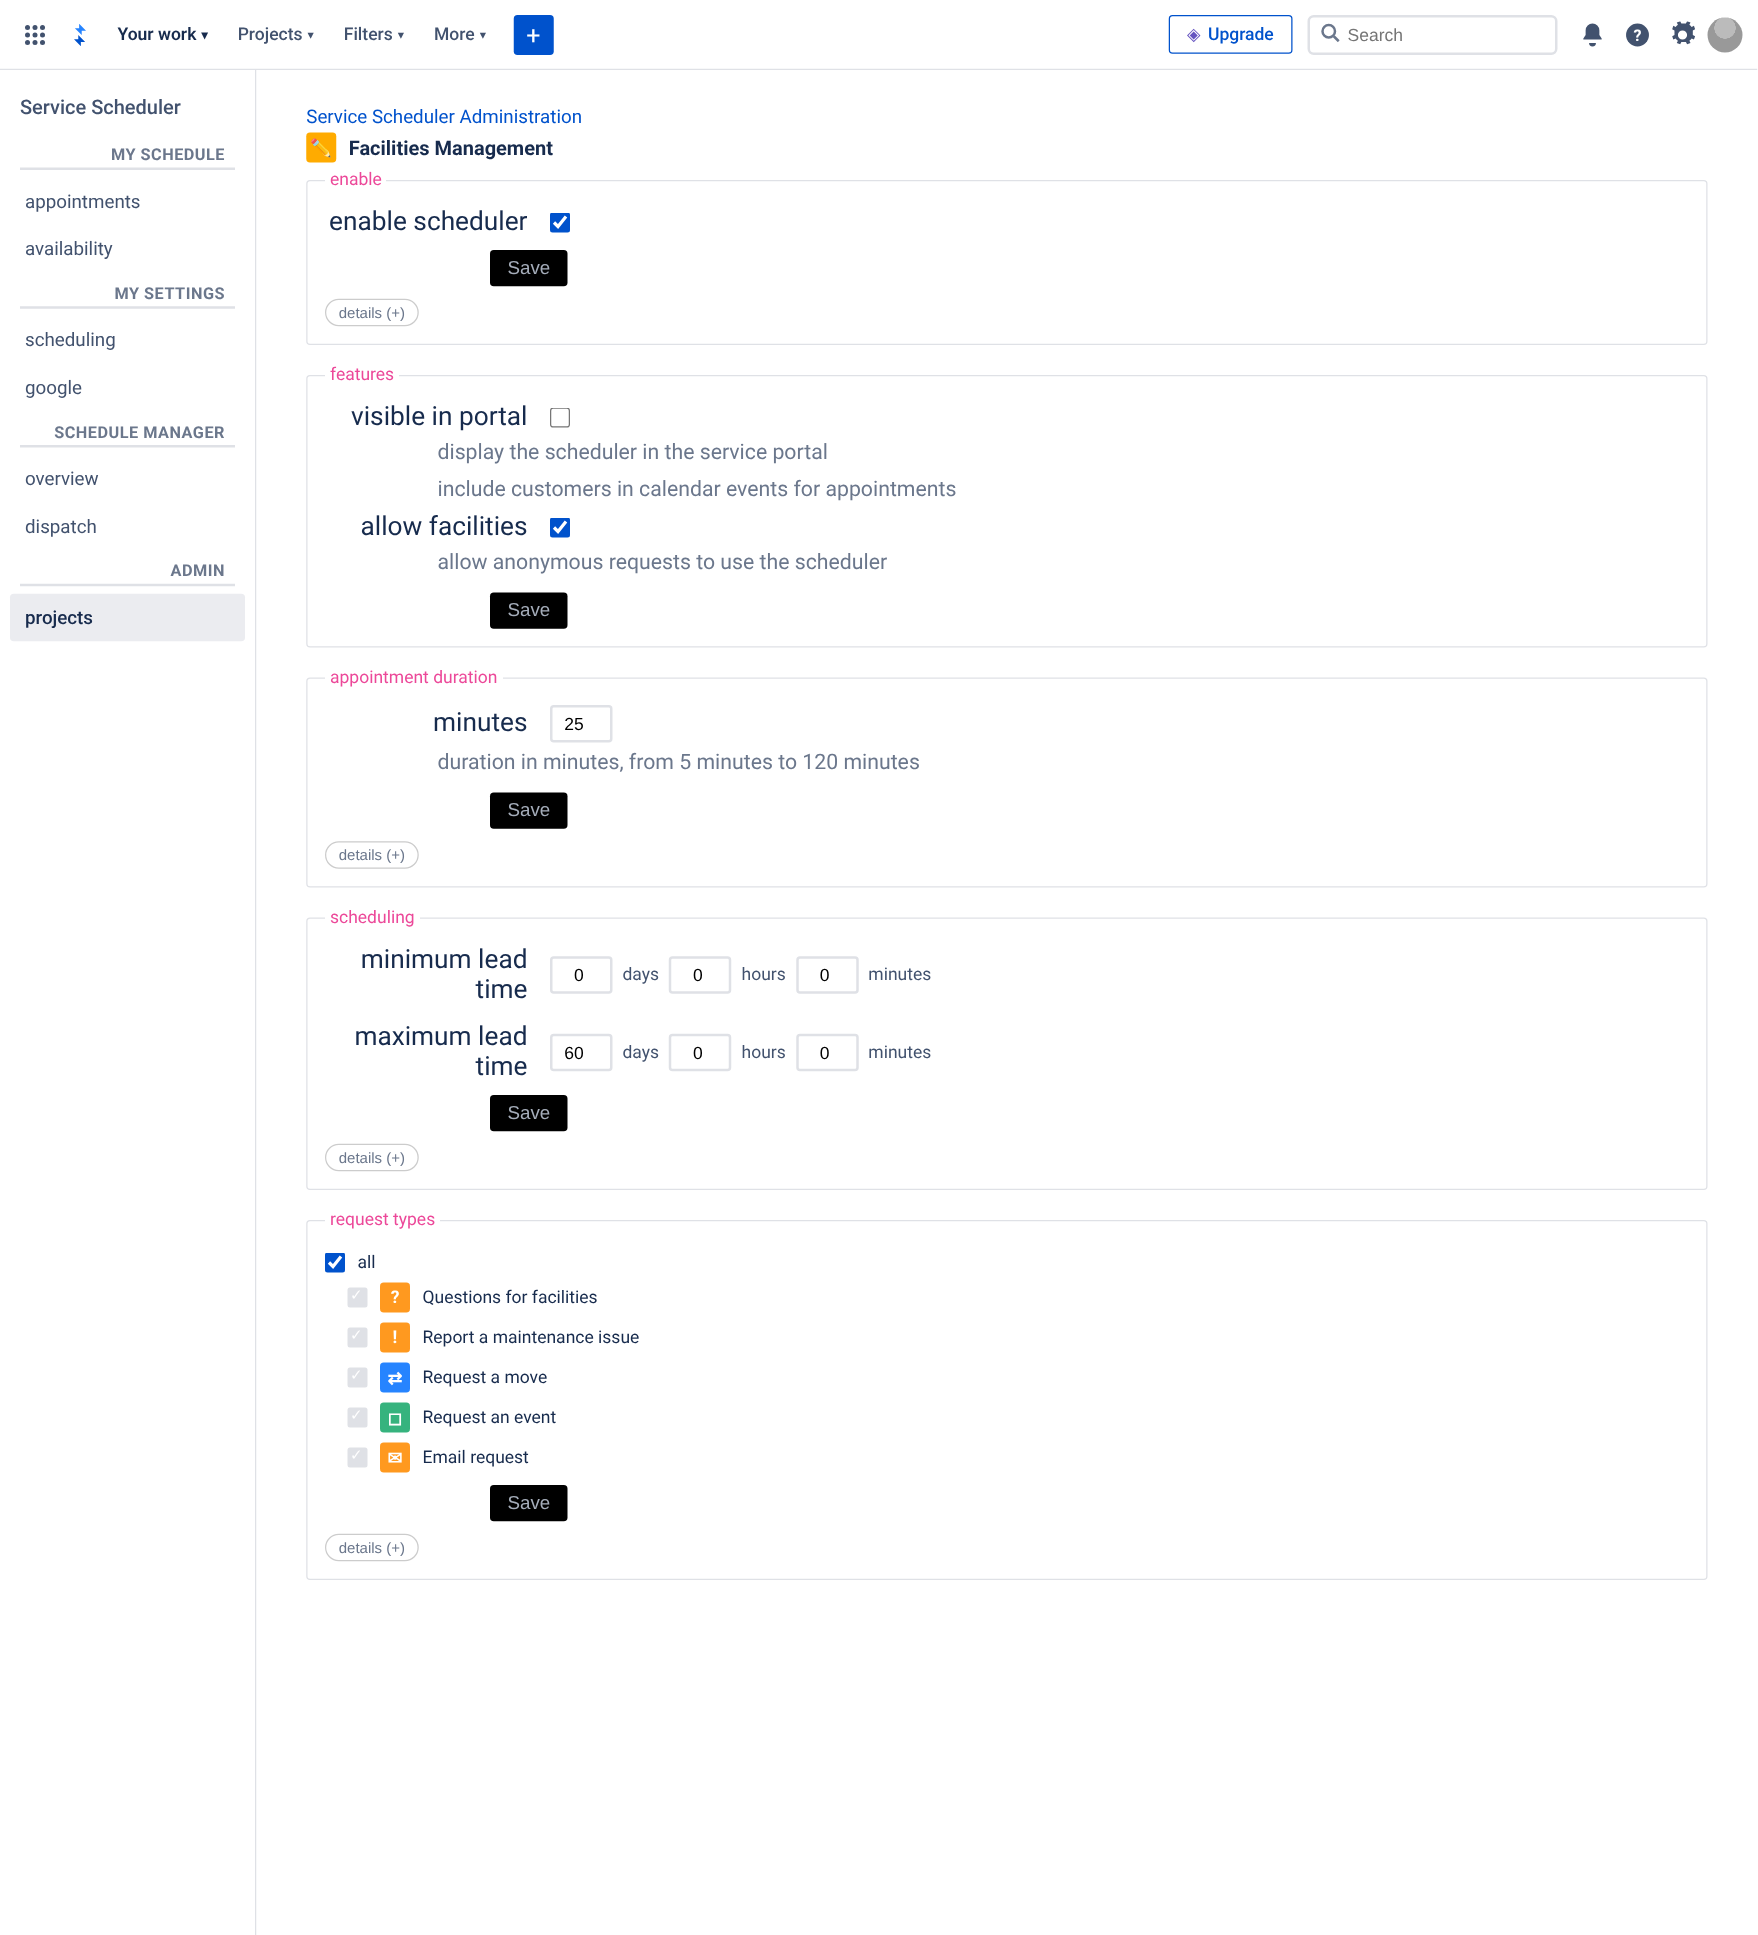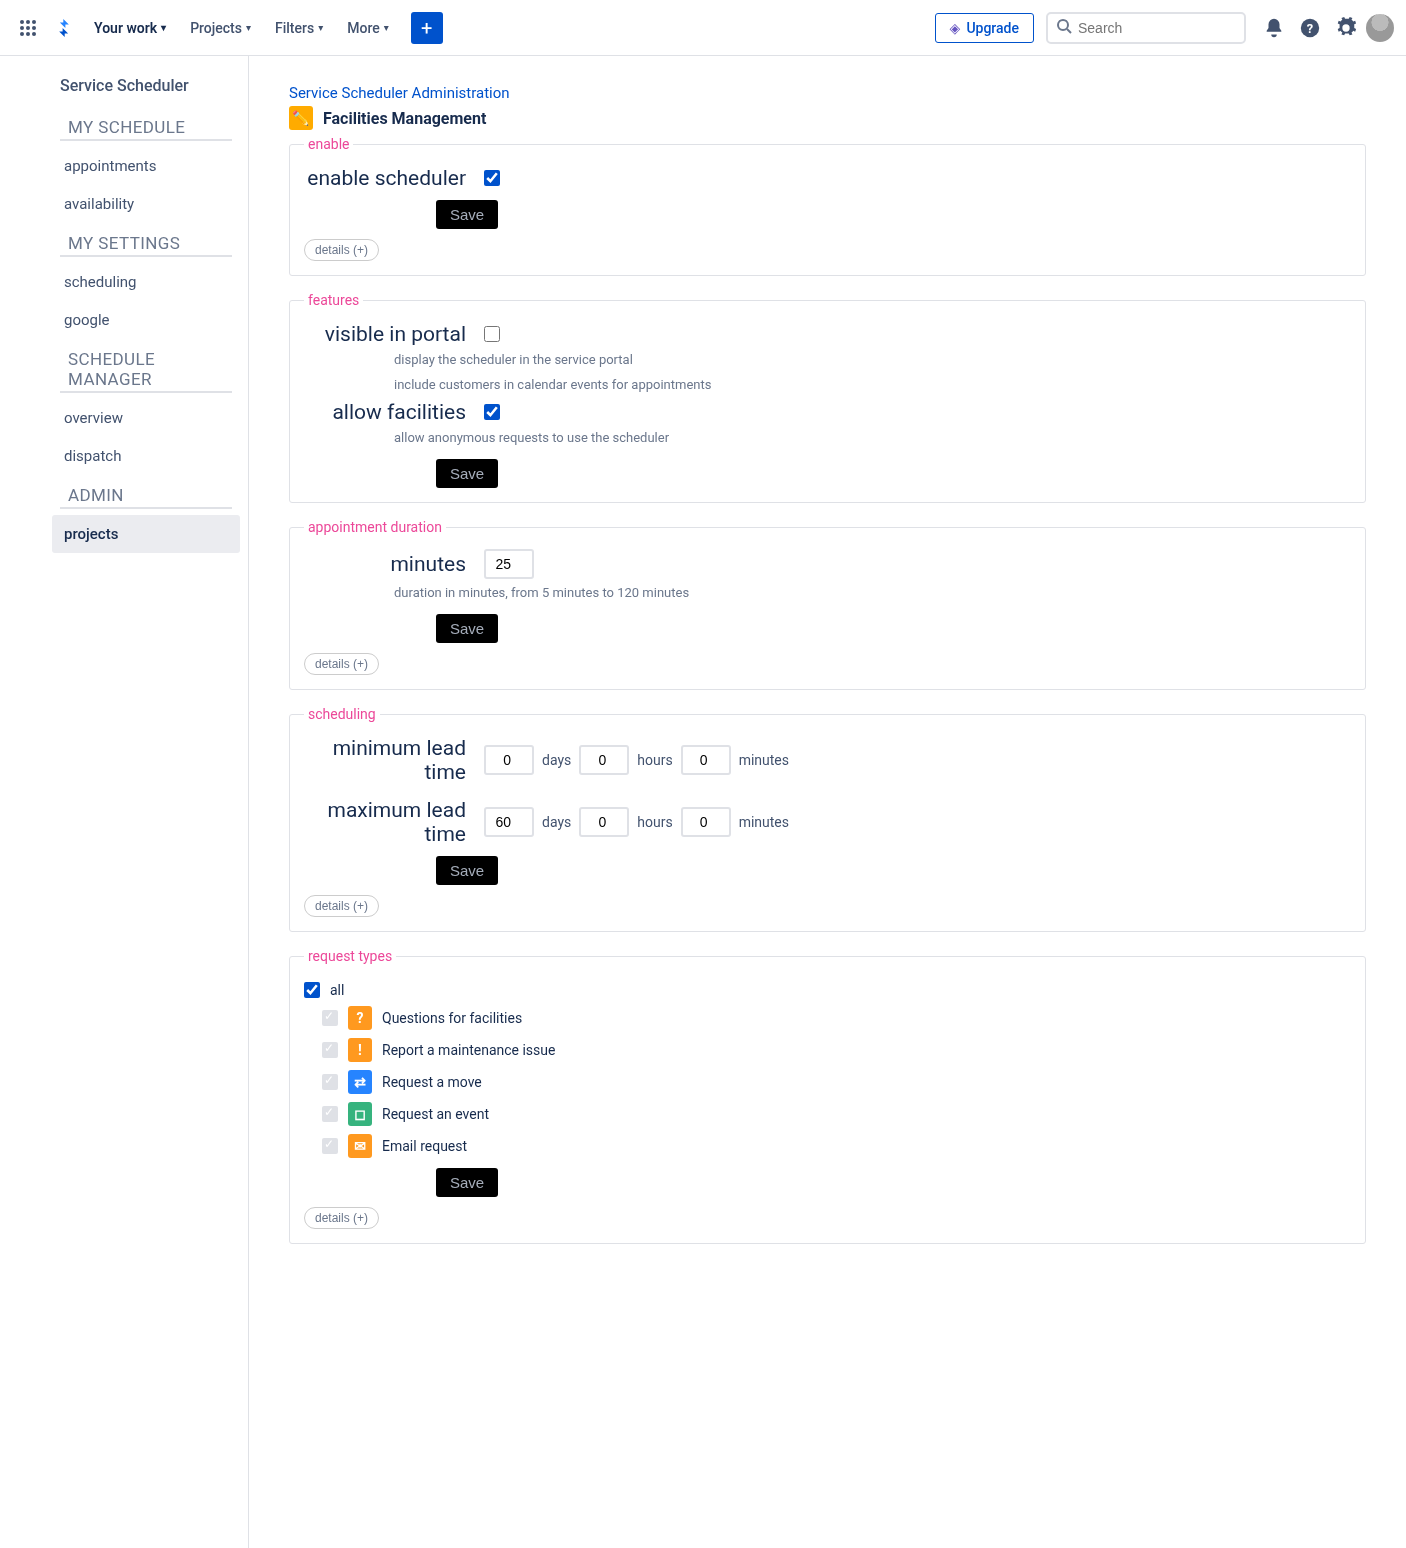--- a/index.html
+++ b/index.html
@@ -15,39 +15,39 @@
 .create-btn { width: 32px; height: 32px; background: #0052CC; border-radius: 3px; color: #fff; display:flex; align-items:center; justify-content:center; font-size:20px; cursor:pointer; margin-left:8px; }
 .spacer { flex: 1; }
 .upgrade-btn { border: 1px solid #0052CC; color: #0052CC; padding: 6px 14px; border-radius: 3px; font-weight:500; cursor:pointer; display:flex; align-items:center; gap:6px; margin-right:8px; }
 .search-box { width: 200px; height: 32px; border: 2px solid #DFE1E6; border-radius: 5px; display:flex; align-items:center; padding: 0 8px; gap:6px; color:#6B778C; margin-right:8px;}
 .search-box input { border:none; outline:none; width:100%; font-size:14px; }
 .topnav-icon { width: 32px; height:32px; display:flex; align-items:center; justify-content:center; cursor:pointer; border-radius:50%; }
 .avatar { width: 28px; height:28px; border-radius:50%; background:#ccc; background: radial-gradient(circle at 50% 30%, #bbb 35%, #999 36%); cursor:pointer; }
 
 
 .layout { display: flex; min-height: calc(100vh - 56px); }
-.sidebar { width: 205px; border-right: 1px solid #DFE1E6; padding: 20px 8px; margin-left: 44px; }
+.sidebar { width: 205px; border-right: 1px solid #DFE1E6; padding: 20px 8px; }
 .sidebar h2 { font-size: 16px; font-weight:500; padding: 0 8px 12px; color:#42526E;}
-.side-section-header { font-size: 17px; font-weight:400; color:#6B778C; padding: 6px 8px 2px; letter-spacing: 0.4px; border-bottom: 2px solid #DFE1E6; margin: 4px 8px 6px; }
+.side-section-header { font-size: 13px; font-weight:700; color:#6B778C; padding: 6px 8px 2px; letter-spacing: 0.4px; border-bottom: 2px solid #DFE1E6; margin: 4px 8px 6px; text-align: right; }
 .side-item { padding: 10px 12px; color: #42526E; cursor:pointer; border-radius:3px; font-size:15px; }
 .side-item.active { background:#EBECF0; color:#172B4D; font-weight:500; }
 
 
 .main { flex:1; padding: 28px 40px; }
 .breadcrumb-link { color: #0052CC; font-size:15px; cursor:pointer; }
 .page-title-row { display:flex; align-items:center; gap:10px; margin-top:4px; margin-bottom: 6px; }
 .project-icon { width:24px; height:24px; background:#FFAB00; border-radius:3px; display:flex; align-items:center; justify-content:center; font-size:14px;}
 .page-title { font-size:16px; font-weight:700; }
 
 fieldset { border:1px solid #DFE1E6; border-radius:3px; padding: 14px 14px 14px 14px; margin-bottom: 16px; }
 legend { padding: 0 4px; color:#ec4899; font-size:14px; }
 
 .form-row { display:flex; align-items:center; margin-bottom: 4px; }
 .form-label { width: 180px; text-align:right; padding-right:18px; color:#172B4D; font-size:21px;}
-.form-desc { margin-left: 90px; font-size:13px; color:#6B778C; padding-top:2px; padding-bottom:8px; }
+.form-desc { margin-left: 90px; font-size:17px; color:#6B778C; padding-top:2px; padding-bottom:8px; }
 .save-btn { margin-left: 132px; padding: 6px 14px; background:#000000; border:none; border-radius:3px; color:#A5ADBA; cursor:not-allowed; font-size:15px; margin-top:6px;}
 .details-btn { font-size:12px; padding: 3px 10px; border:1px solid #ccc; border-radius:12px; background:#fff; color:#6B778C; cursor:pointer; margin-top:10px; }
 
 input[type="checkbox"] { width:16px; height:16px; cursor:pointer; }
 input[type="checkbox"].checked-blue { accent-color: #0052CC; }
 input[type="number"] { width: 50px; height:30px; border:2px solid #DFE1E6; border-radius:3px; text-align:right; padding:0 6px; font-size:14px;}
 .dhm-group { display:flex; align-items:center; gap:8px;}
 .dhm-group span { color:#42526E; }
 
 .rt-row { display:flex; align-items:center; gap:10px; padding: 4px 0 4px 18px; }

